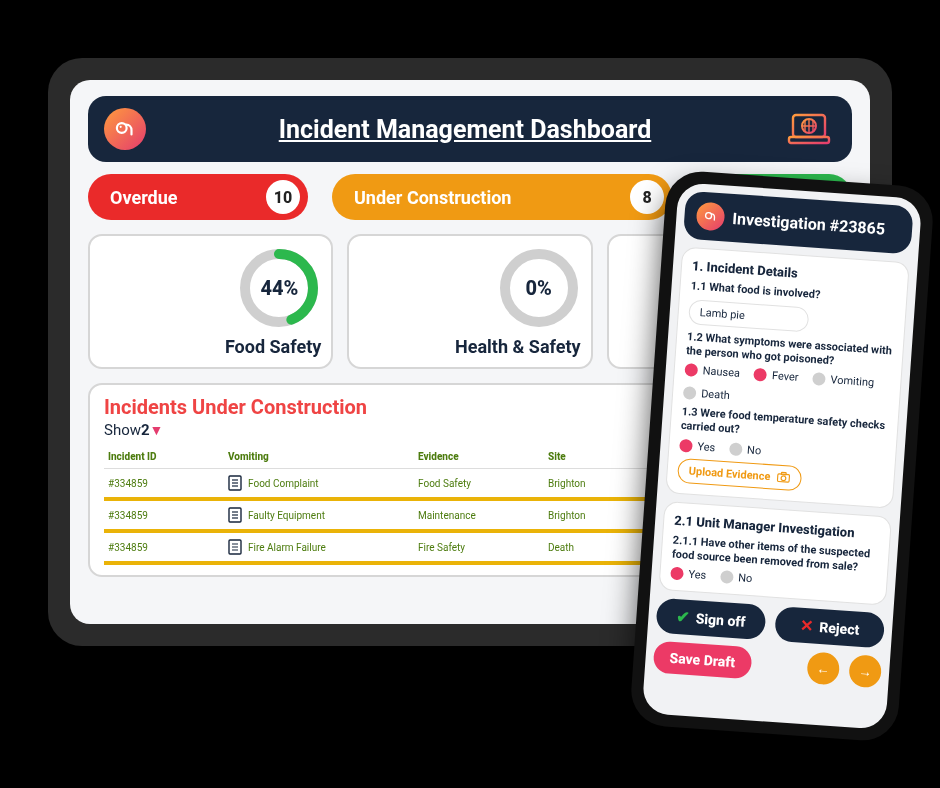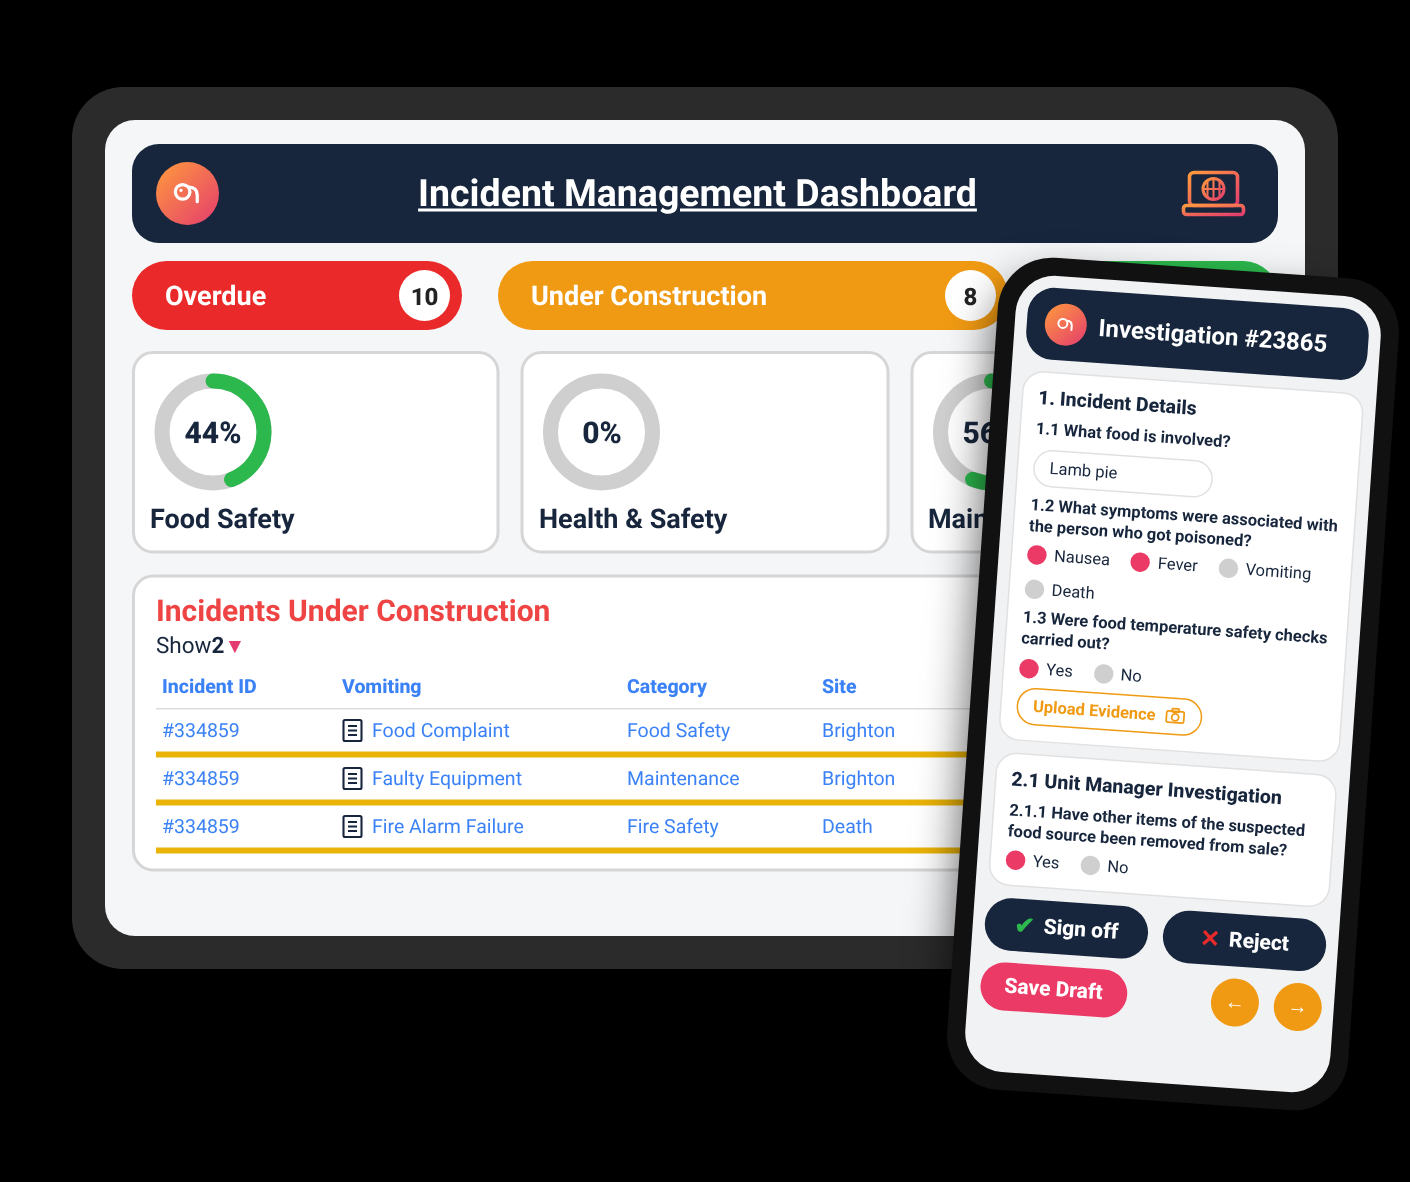--- a/index.html
+++ b/index.html
@@ -71,39 +71,39 @@
     margin-left:16px;
   }
   .pill-red    { background:#ea2a2a; flex:0 0 220px; }
   .pill-orange { background:#f09a13; flex:0 0 340px; }
   .pill-green  { background:#2cb84d; flex:1; }
 
   
   .cards { display:flex; gap:14px; margin-top:14px; }
   .card {
     flex:1; border:2px solid #d6d6d6; border-radius:14px; background:#fff;
-    padding:10px; display:flex; flex-direction:column; align-items:flex-start; gap:6px;
+    padding:10px; display:flex; flex-direction:column; align-items:flex-end; gap:6px;
   }
   .donut-wrap { position:relative; width:84px; height:84px; }
   .donut-wrap svg { transform: rotate(-90deg); }
   .donut-pct {
     position:absolute; inset:0; display:flex; align-items:center; justify-content:center;
     font-weight:800; font-size:20px; color:#17263c;
   }
   .card-label { font-weight:700; font-size:18px; color:#17263c; }
 
   
   .tablecard {
     margin-top:14px; border:2px solid #d6d6d6; border-radius:14px; background:#fff;
     padding:10px 14px;
   }
   .tablecard h3 { color:#ef4444; font-size:20px; font-weight:700; }
   .show-row { display:flex; align-items:center; color:#17263c; font-size:15px; margin-top:2px; }
   .chev-down { color:#e43c6e; font-size:14px; }
-  .tbl { width:100%; border-collapse:collapse; margin-top:6px; font-size:13px; color:#3b82f6; table-layout:fixed; }
+  .tbl { width:100%; border-collapse:collapse; margin-top:6px; font-size:10px; color:#4d7c0f; table-layout:fixed; }
   .tbl th { text-align:left; font-weight:800; padding:6px 4px; border-bottom:1px solid #ddd; }
   .tbl td { padding:6px 4px; border-bottom:4px solid #eab308; white-space:nowrap; overflow:hidden; }
   .tpl-cell { display:flex; gap:6px; align-items:center; }
 
   
   .phone {
     position:absolute;
     top: 178px; left: 648px;
     width: 268px; height: 556px;
     background:#111; border-radius:36px; padding:12px;
@@ -263,21 +263,21 @@
           <col style="width:120px">
             <col style="width:190px">
             <col style="width:130px">
             <col style="width:110px">
             <col>
         </colgroup>
         <thead>
           <tr>
             <th>Incident ID</th>
             <th>Vomiting</th>
-            <th>Category</th>
+            <th>Evidence</th>
             <th>Site</th>
             <th>Status</th>
           </tr>
         </thead>
         <tbody id="tbl-body">
             <tr>
               <td>#334859</td>
               <td>
                 <span class="tpl-cell"><svg width="14" height="16" viewBox="0 0 14 16">
                     <rect x="1" y="1" width="12" height="14" rx="1" fill="none" stroke="#17263c" stroke-width="1.4"></rect>

